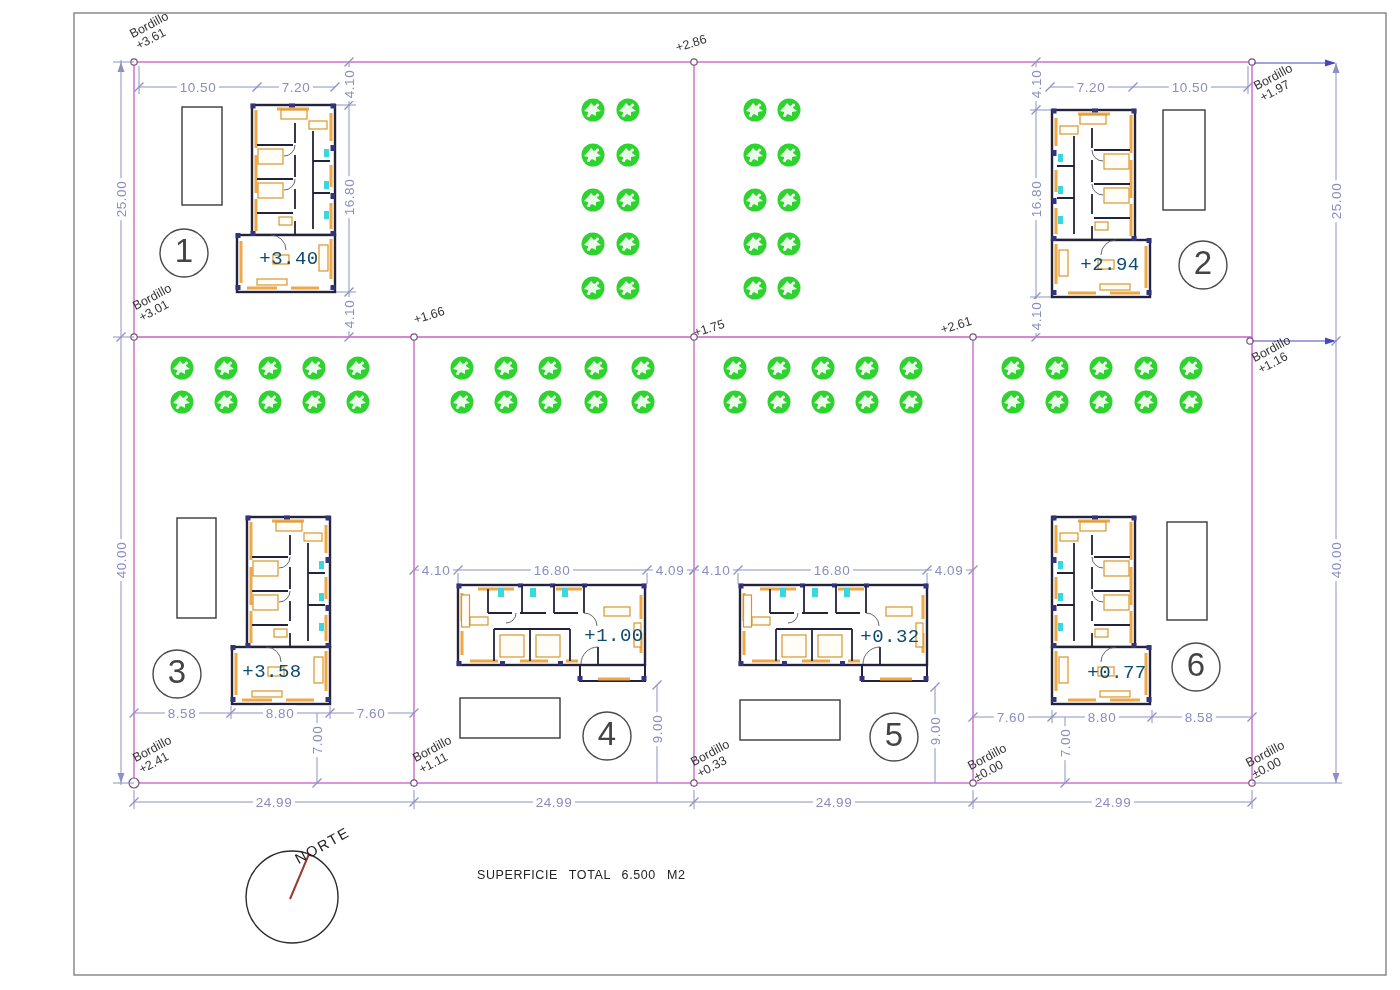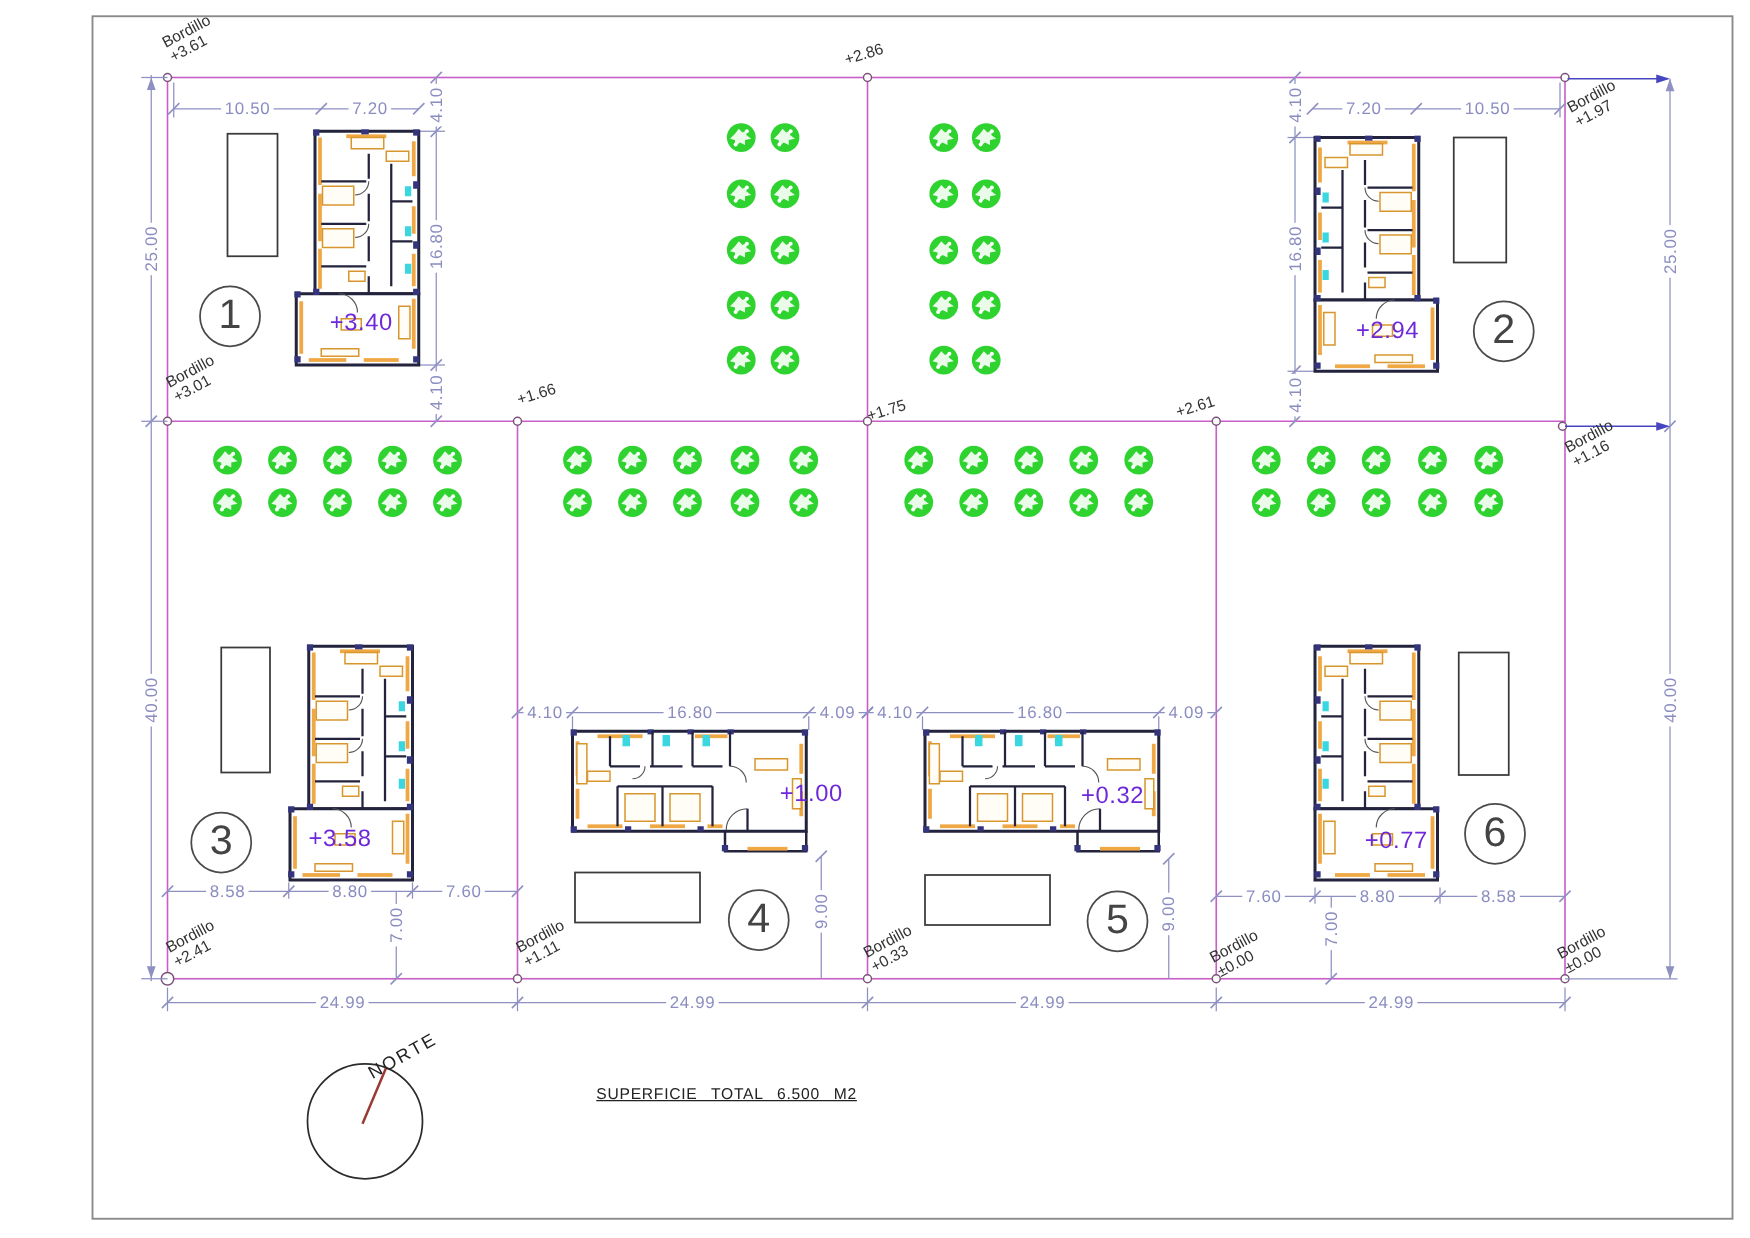--- a/index.html
+++ b/index.html
@@ -34,25 +34,25 @@
   
   .lbl { position:absolute; white-space:nowrap; }
   .dim-h { transform:translate(-50%,-50%); background:#fff; padding:0 3px;
            color:#8b8dc0; font-size:13.5px; letter-spacing:.5px; }
   .dim-v { transform:translate(-50%,-50%) rotate(-90deg); background:#fff; padding:0 3px;
            color:#8b8dc0; font-size:13.5px; letter-spacing:.5px; }
   .bordillo { color:#333; font-size:12.5px; line-height:1.05;
               transform:rotate(-28deg); transform-origin:left center; }
   .bordillo span { display:block; }
   .spot { color:#333; font-size:12.5px; transform:rotate(-17deg); transform-origin:left center; }
-  .elev { color:#6d28d9; font-size:19px; transform:translate(-50%,-50%); letter-spacing:.5px; }
+  .elev { color:#0c4a6e; font-size:19px; transform:translate(-50%,-50%); letter-spacing:.5px;font-family:Liberation Mono, monospace; }
   .plotnum { color:#444; font-size:33px; transform:translate(-50%,-54%); }
   .norte { color:#222; font-size:14.5px; letter-spacing:2px;
            transform:rotate(-29deg); transform-origin:left center; }
-  .area { color:#222; font-size:12.5px; letter-spacing:.6px; word-spacing:7px;text-decoration:underline; }
+  .area { color:#222; font-size:12.5px; letter-spacing:.6px; word-spacing:7px; }
 </style>
 </head>
 <body>
 
 <div id="sheet">
 
 <svg width="1400" height="990" viewBox="0 0 1400 990">
   <defs>
     <g id="tk">
           <line class="tkl" x1="-4.5" y1="4.5" x2="4.5" y2="-4.5"></line>
@@ -458,21 +458,21 @@
 <div class="lbl dim-v" style="left:935px;top:731px">9.00</div>
 <div class="lbl dim-v" style="left:1065px;top:743px">7.00</div>
 <div class="lbl dim-v" style="left:121px;top:199px">25.00</div>
 <div class="lbl dim-v" style="left:121px;top:560px">40.00</div>
 <div class="lbl dim-v" style="left:1336px;top:201px">25.00</div>
 <div class="lbl dim-v" style="left:1336px;top:560px">40.00</div>
 
 <div class="lbl elev" style="left:289px;top:259px">+3.40</div>
 <div class="lbl elev" style="left:1110px;top:265px">+2.94</div>
 <div class="lbl elev" style="left:272px;top:672px">+3.58</div>
-<div class="lbl elev" style="left:649px;top:636px">+1.00</div>
+<div class="lbl elev" style="left:614px;top:636px">+1.00</div>
 <div class="lbl elev" style="left:890px;top:637px">+0.32</div>
 <div class="lbl elev" style="left:1117px;top:673px">+0.77</div>
 
 <div class="lbl plotnum" style="left:184px;top:253px">1</div>
 <div class="lbl plotnum" style="left:1203px;top:265px">2</div>
 <div class="lbl plotnum" style="left:177px;top:674px">3</div>
 <div class="lbl plotnum" style="left:607px;top:736px">4</div>
 <div class="lbl plotnum" style="left:894px;top:737px">5</div>
 <div class="lbl plotnum" style="left:1196px;top:667px">6</div>
 

